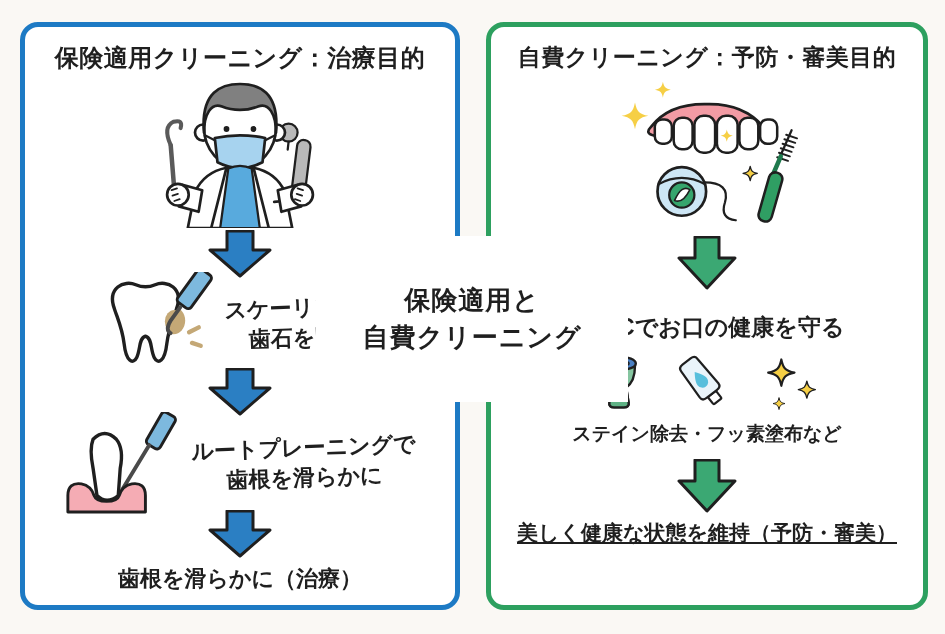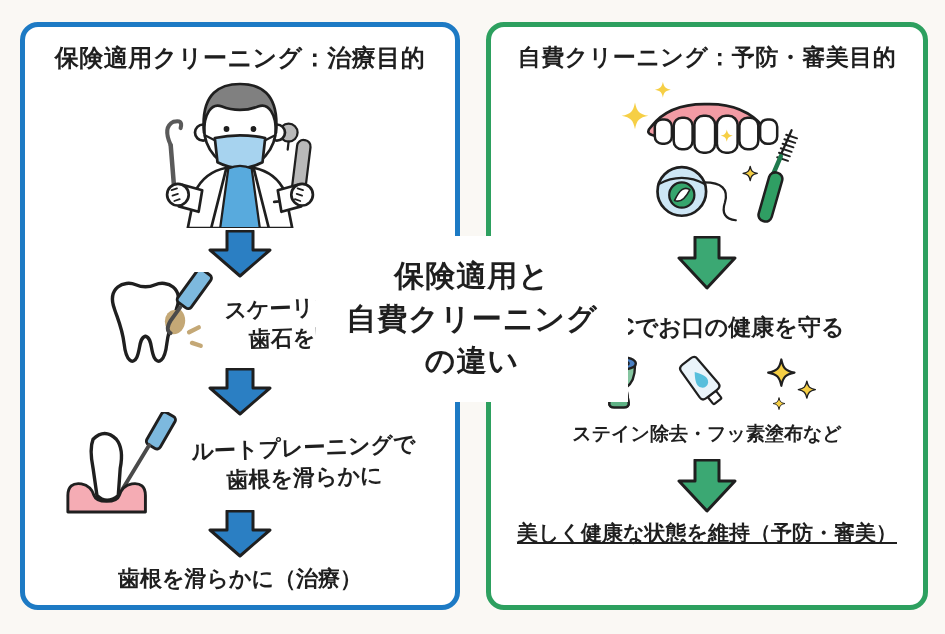--- a/index.html
+++ b/index.html
@@ -41,21 +41,21 @@
   .icons-row{display:flex;align-items:center;gap:26px;margin-top:6px;height:72px;}
   .cup-svg{width:50px;height:64px;}
   .paste-svg{width:66px;height:66px;}
   .sparkles-svg{width:58px;height:62px;}
   .stain-label{font-size:19px;font-weight:800;}
   .arrow-green.bottom{margin-top:12px;}
   .outcome-right{font-size:21px;font-weight:800;text-decoration:underline;}
   .center-title{position:absolute;left:472px;top:236px;transform:translateX(-50%);
     width:312px;height:166px;background:var(--panel-bg);z-index:5;
     display:flex;flex-direction:column;justify-content:center;align-items:center;
-    font-size:30px;font-weight:800;line-height:1.42;text-align:center;letter-spacing:1px;}
+    font-size:26px;font-weight:800;line-height:1.42;text-align:center;letter-spacing:1px;}
   
   .ln{stroke:var(--ink);fill:none;stroke-linecap:round;}
   .outl{stroke:var(--ink);stroke-linejoin:round;}
 </style>
 </head>
 <body>
 
 <div class="stage">
 
   <section class="panel panel-left">
@@ -207,16 +207,15 @@
     <svg class="arrow arrow-green bottom" viewBox="0 0 60 54">
       <polygon class="arr-green" points="18,1 42,1 42,22 58,22 30,52 2,22 18,22"></polygon>
     </svg>
 
     <div class="outcome outcome-right">美しく健康な状態を維持（予防・審美）</div>
   </section>
 
   <div class="center-title">
     <div>保険適用と</div>
     <div>自費クリーニング</div>
-    <div>の違い</div>
   </div>
 
 </div>
 
 </body></html>

